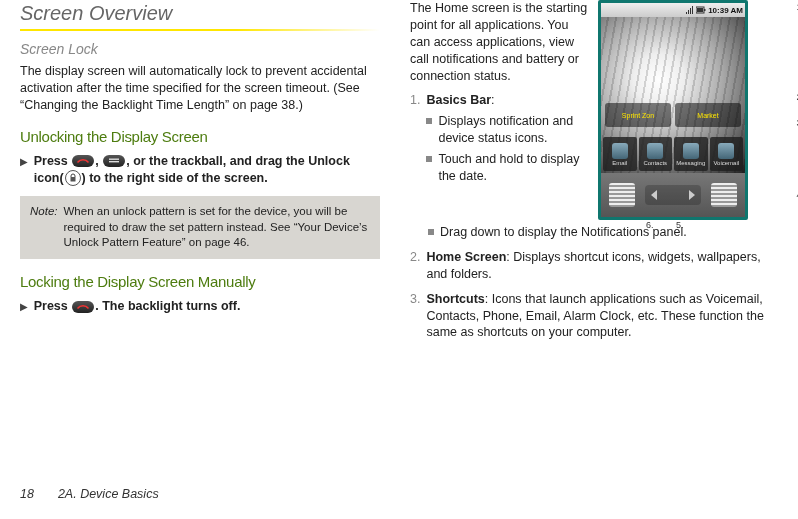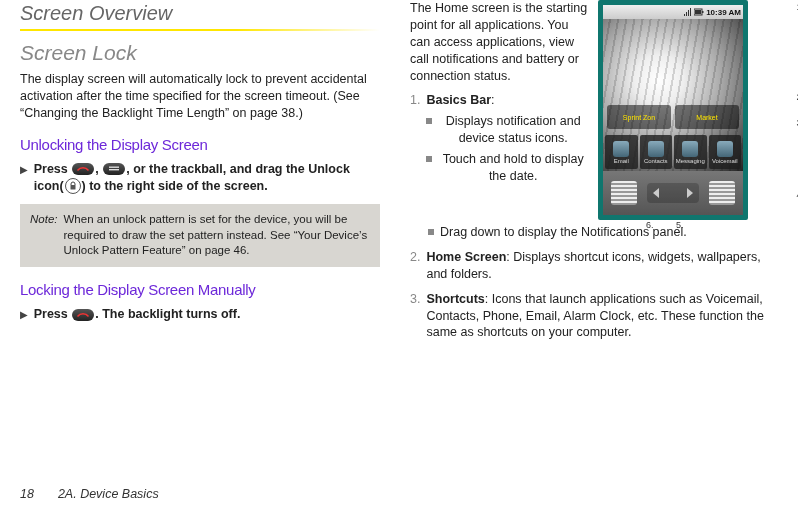--- a/index.html
+++ b/index.html
@@ -28,28 +28,28 @@
     margin-bottom: 10px;
   }
   .divider .bar {
     display: block;
     width: 100%;
     height: 2px;
     background: linear-gradient(to right, #ffe600 0%, #ffe600 60%, #fff 100%);
   }
   .h2 {
     font-style: italic;
-    font-size: 21px;
+    font-size: 14px;
     color: #888;
     font-weight: 400;
     margin: 10px 0 6px 0;
   }
   .h3 {
     font-size: 15px;
-    color: #6d28d9;
+    color: #4d7c0f;
     font-weight: 400;
     margin: 14px 0 8px 0;
     letter-spacing: -0.3px;
   }
   .p { font-size: 12.5px; line-height: 1.35; margin-bottom: 6px; }
   .step-li {
     display: flex;
     align-items: flex-start;
     gap: 6px;
     margin: 6px 0;
@@ -100,21 +100,21 @@
     display: flex;
     gap: 10px;
     align-items: flex-start;
   }
   .right-top .intro { flex: 1; font-size: 12.5px; line-height: 1.35; }
   .phone-wrap { flex: 0 0 180px; position: relative; }
   .phone-screen {
     width: 150px;
     height: 220px;
     background: #111;
-    border: 5px solid #0f766e;
+    border: 3px solid #0f766e;
     position: relative;
     overflow: hidden;
     border-radius: 2px;
   }
   .statusbar {
     height: 14px;
     background: linear-gradient(#eee,#ccc);
     display:flex;
     align-items:center;
     justify-content:flex-end;
@@ -214,21 +214,21 @@
   .bottombar .mid::after { right:6px; border-left:6px solid #ccc; }
   .callouts { position:absolute; top:0; right:-26px; height:100%; width:26px; font-size:9px; color:#333; }
   .callouts span { position:absolute; right:0; }
   .callouts-bottom { position:absolute; left:0; right:0; bottom:-14px; height:14px; font-size:9px; color:#333; }
   .callouts-bottom span { position:absolute; }
   ol.main-list { list-style:none; margin-top:8px; }
   ol.main-list > li { display:flex; gap:6px; font-size:12.5px; line-height:1.35; margin-bottom:8px; }
   ol.main-list > li > .num { color:#888; flex:0 0 auto; }
   ol.main-list > li > .body { flex:1; }
   .bold-label { font-weight:bold; font-family: Arial, sans-serif; }
-  ul.sub { list-style:none; margin:4px 0 0 0;text-align:center; }
+  ul.sub { list-style:none; margin:4px 0 0 0; }
   ul.sub li { display:flex; gap:6px; margin-bottom:4px; font-size:12.5px; line-height:1.35; }
   ul.sub li .sq { width:6px;height:6px;background:#888; margin-top:5px; flex:0 0 auto; }
   .footer {
     position:absolute;
     bottom:18px;
     left:20px;
     font-size:12.5px;
     font-style:italic;
     color:#333;
     display:flex;

